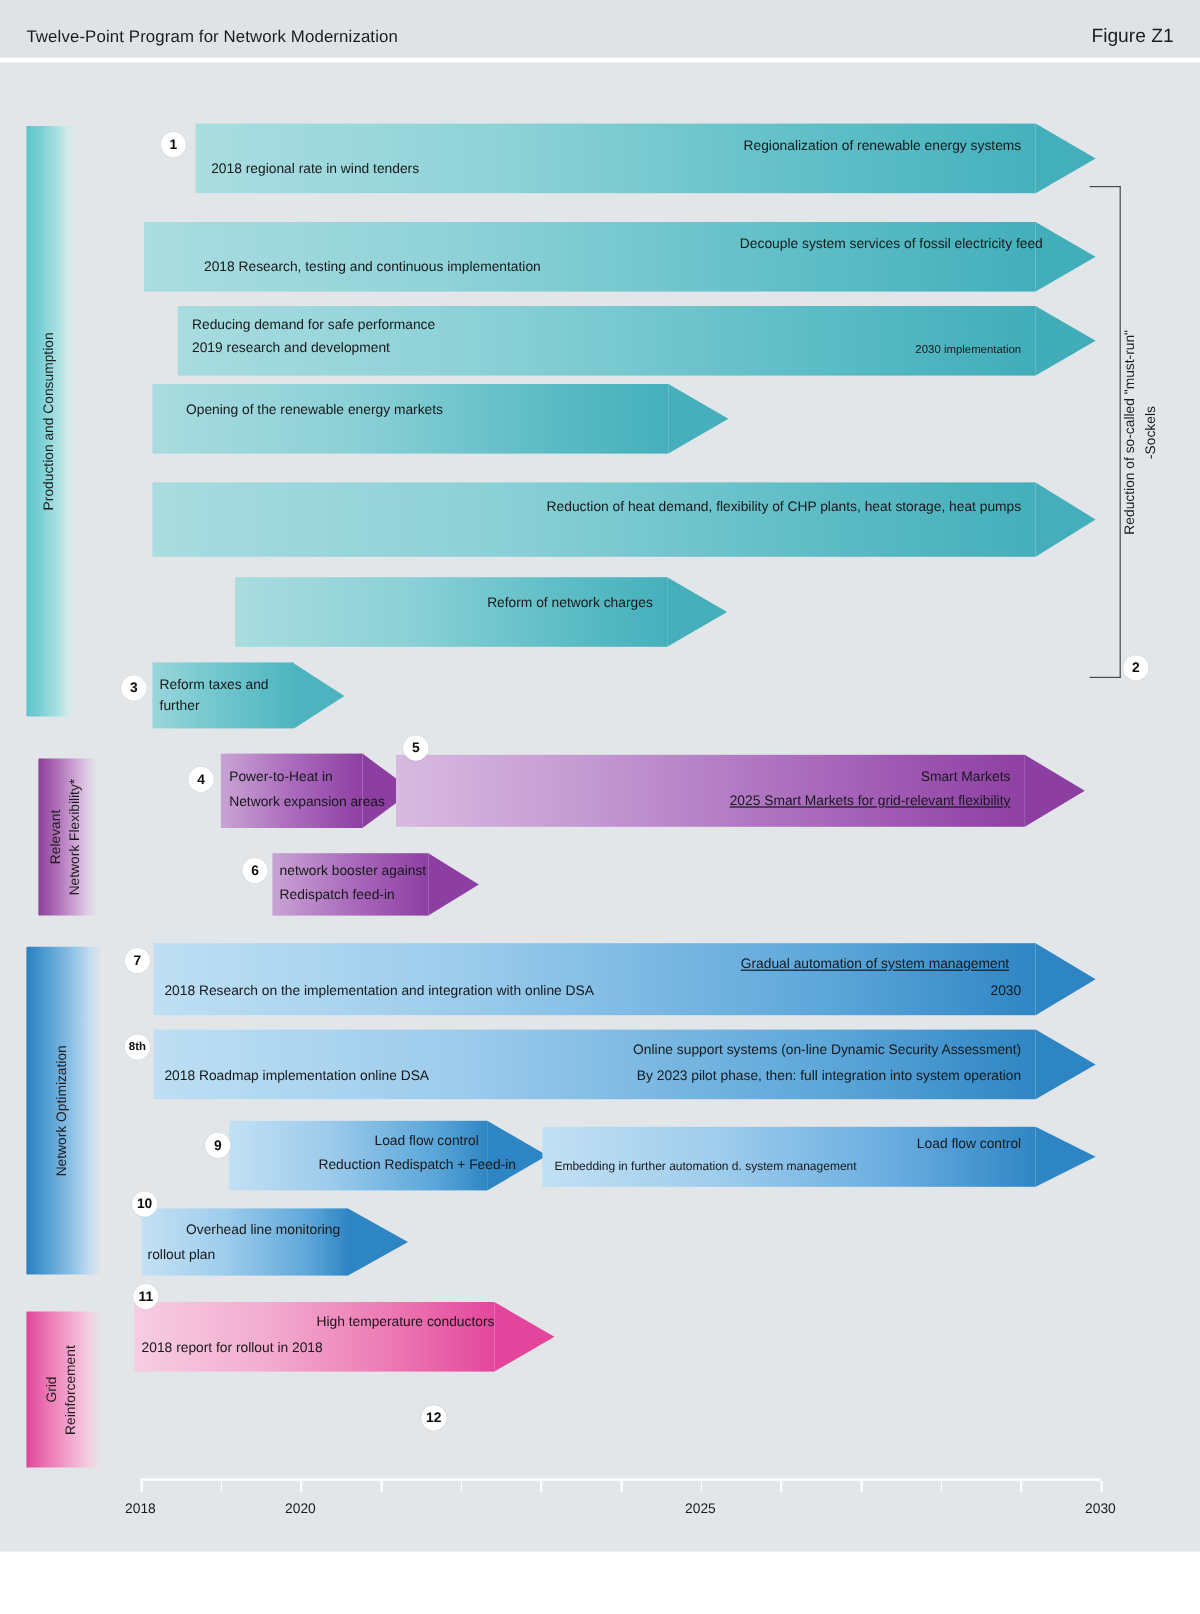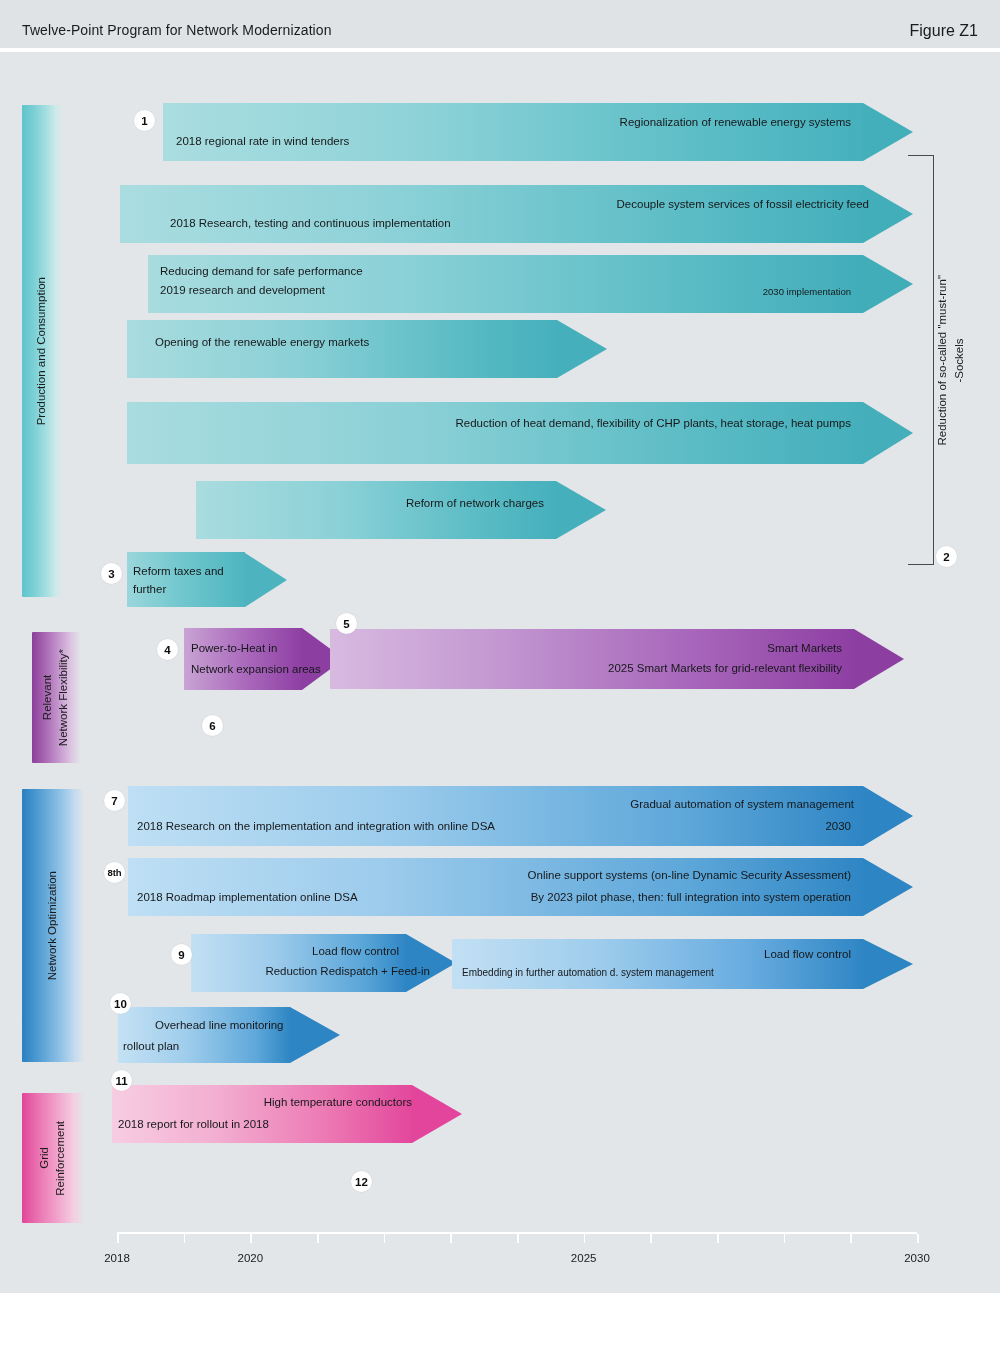--- a/index.html
+++ b/index.html
@@ -167,32 +167,40 @@
       <div class="t-left" style="top:33px;left:7px;">Network expansion areas</div>
     </div>
   </div>
   <div class="num" style="left:157px;top:639px;">4</div>
 
   <div class="arrow" id="ar-a9" style="left:330px;top:629px;width:574px;height:60px;">
     <div class="body" style="width:524px;background:linear-gradient(90deg,#d8bae0 0%,#c49ad2 30%,#a765ba 70%,#8e3fa3 100%);"></div>
     <div class="head" style="left:524px;border-top:30px solid transparent;border-bottom:30px solid transparent;border-left:50px solid #8c3ea1;"></div>
     <div class="txt">
       <div class="t-right" style="top:11px;right:62px;">Smart Markets</div>
-      <div class="t-right" style="top:31px;right:62px;">2025 Smart Markets for grid-relevant flexibility</div>
+      <div class="t-right" style="top:31px;right:62px;text-decoration:underline;">2025 Smart Markets for grid-relevant flexibility</div>
     </div>
   </div>
   <div class="num" style="left:336px;top:613px;">5</div>
 
+  <div class="arrow" id="ar-a10" style="left:227px;top:711px;width:172px;height:52px;">
+    <div class="body" style="width:130px;background:linear-gradient(90deg,#c9a3d4 0%,#ab6bbd 50%,#8e3fa3 100%);"></div>
+    <div class="head" style="left:130px;border-top:26px solid transparent;border-bottom:26px solid transparent;border-left:42px solid #8c3ea1;"></div>
+    <div class="txt">
+      <div class="t-left" style="top:7px;left:6px;">network booster against</div>
+      <div class="t-left" style="top:27px;left:6px;">Redispatch feed-in</div>
+    </div>
+  </div>
   <div class="num" style="left:202px;top:715px;">6</div>
 
   <div class="arrow" id="ar-a11" style="left:128px;top:786px;width:785px;height:60px;">
     <div class="body" style="width:735px;background:linear-gradient(90deg,#bedff4 0%,#9cccec 35%,#5fa8da 75%,#2f86c4 100%);"></div>
     <div class="head" style="left:735px;border-top:30px solid transparent;border-bottom:30px solid transparent;border-left:50px solid #2d85c3;"></div>
     <div class="txt">
-      <div class="t-right" style="top:10px;right:59px;">Gradual automation of system management</div>
+      <div class="t-right" style="top:10px;right:72px;text-decoration:underline;">Gradual automation of system management</div>
       <div class="t-left" style="top:32px;left:9px;">2018 Research on the implementation and integration with online DSA</div>
       <div class="t-right" style="top:32px;right:62px;">2030</div>
     </div>
   </div>
   <div class="num" style="left:104px;top:790px;">7</div>
 
   <div class="arrow" id="ar-a12" style="left:128px;top:858px;width:785px;height:58px;">
     <div class="body" style="width:735px;background:linear-gradient(90deg,#bedff4 0%,#9ccbec 35%,#5fa8da 75%,#2f86c4 100%);"></div>
     <div class="head" style="left:735px;border-top:29px solid transparent;border-bottom:29px solid transparent;border-left:50px solid #2d85c3;"></div>
     <div class="txt">

